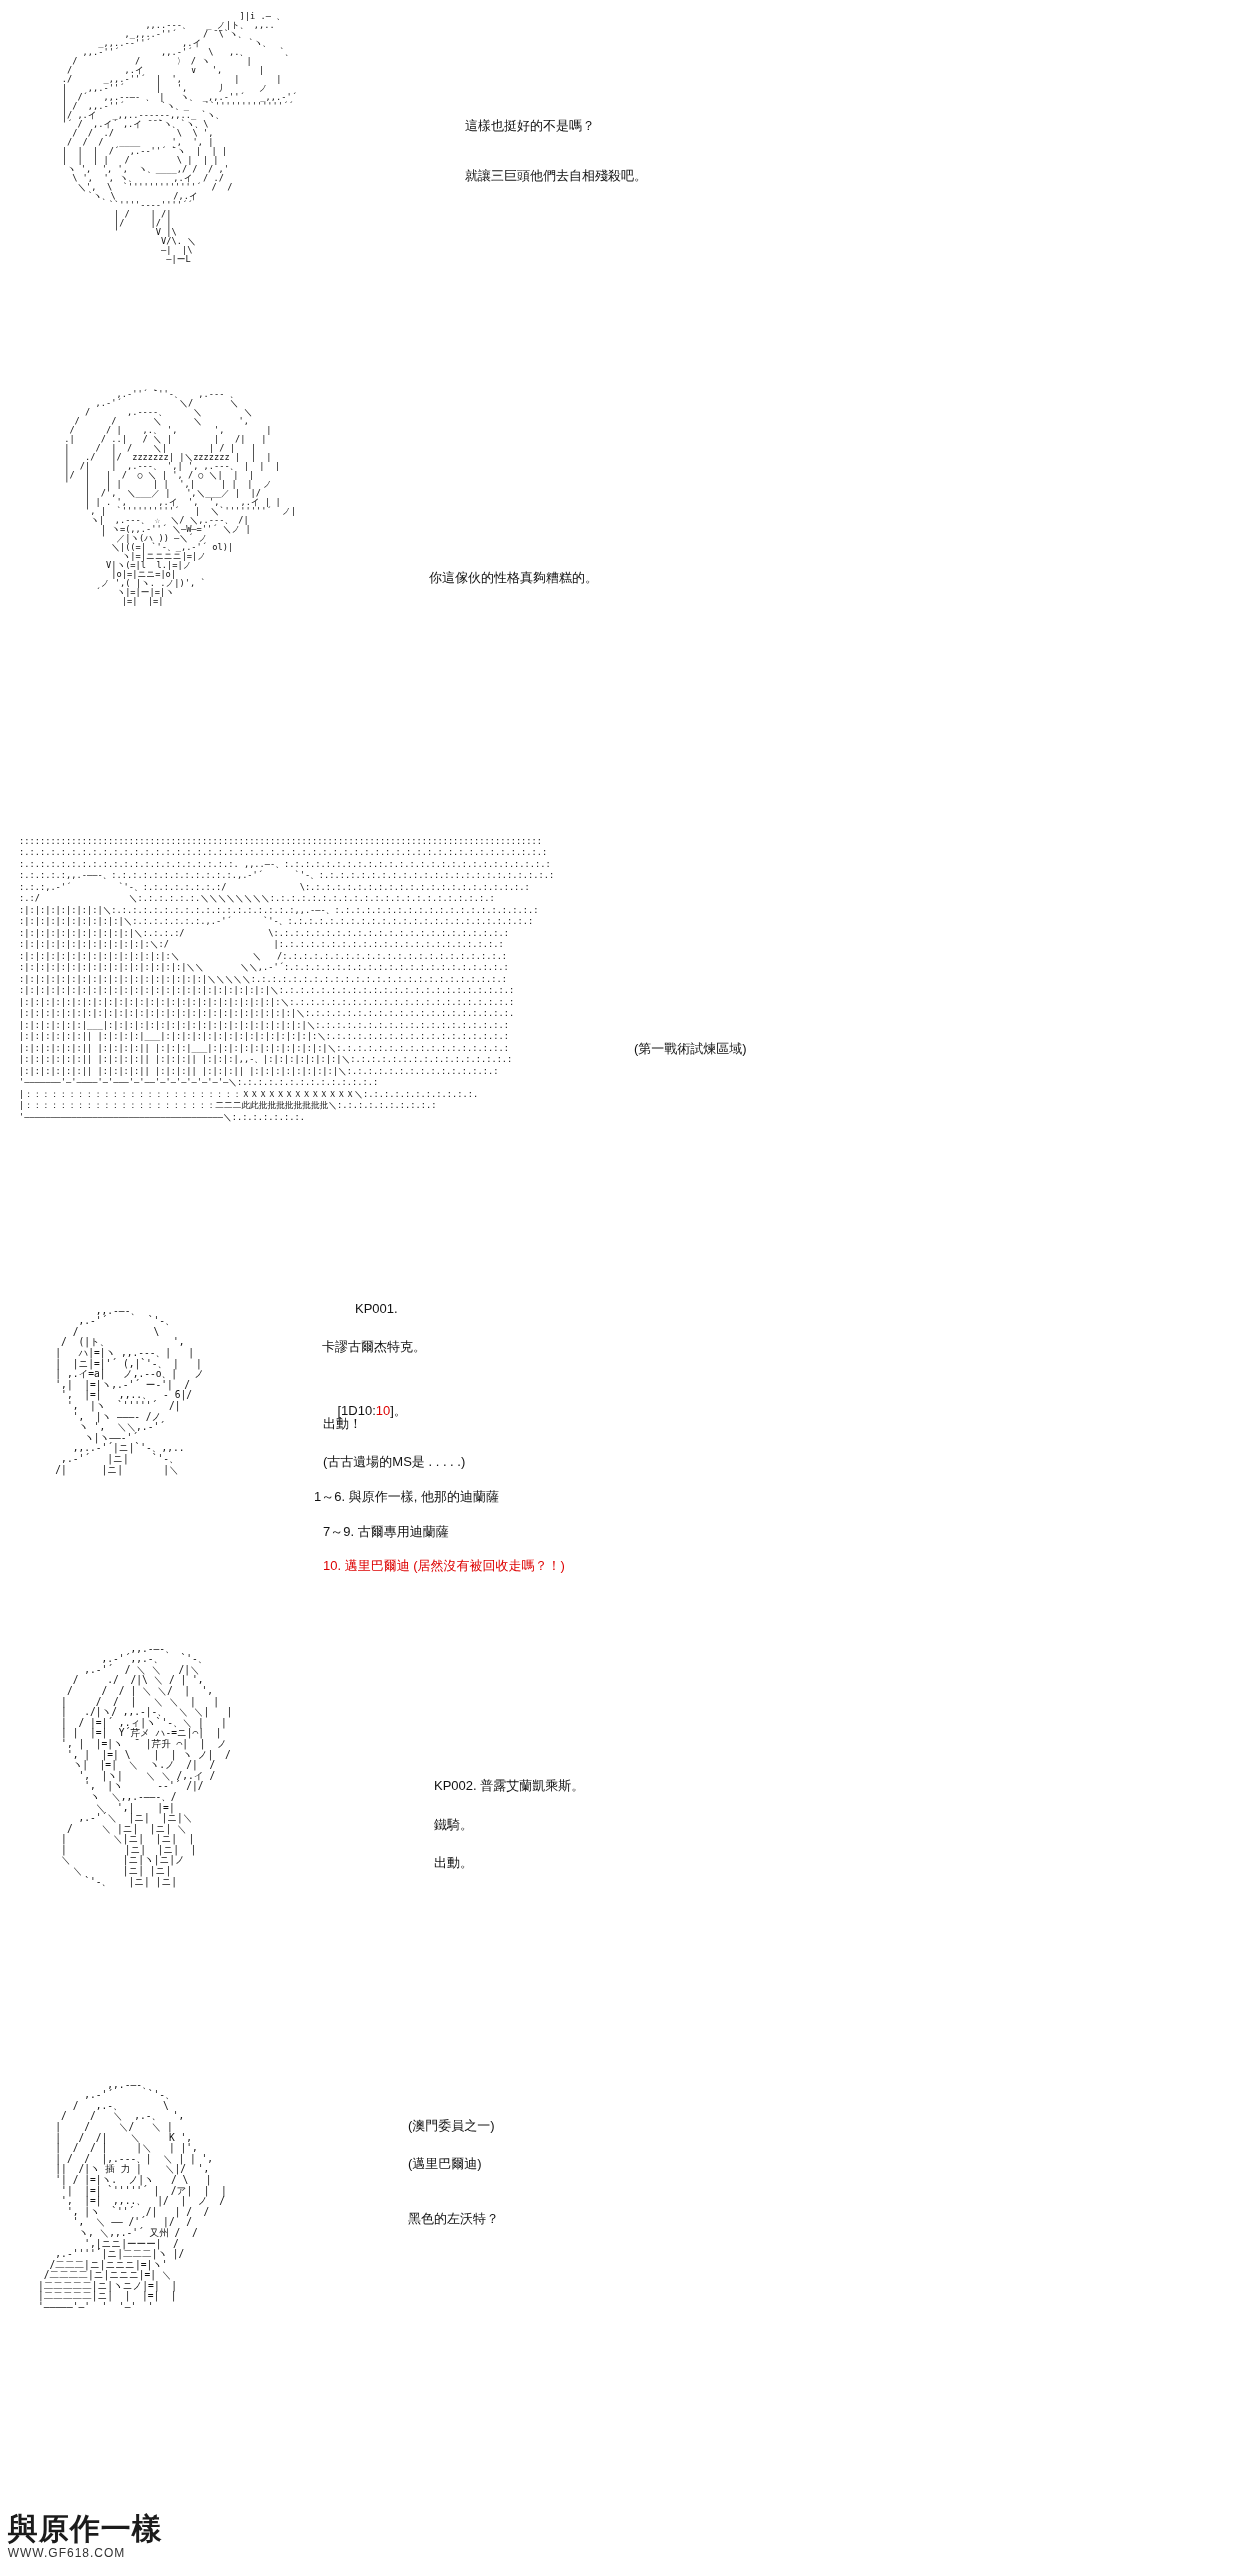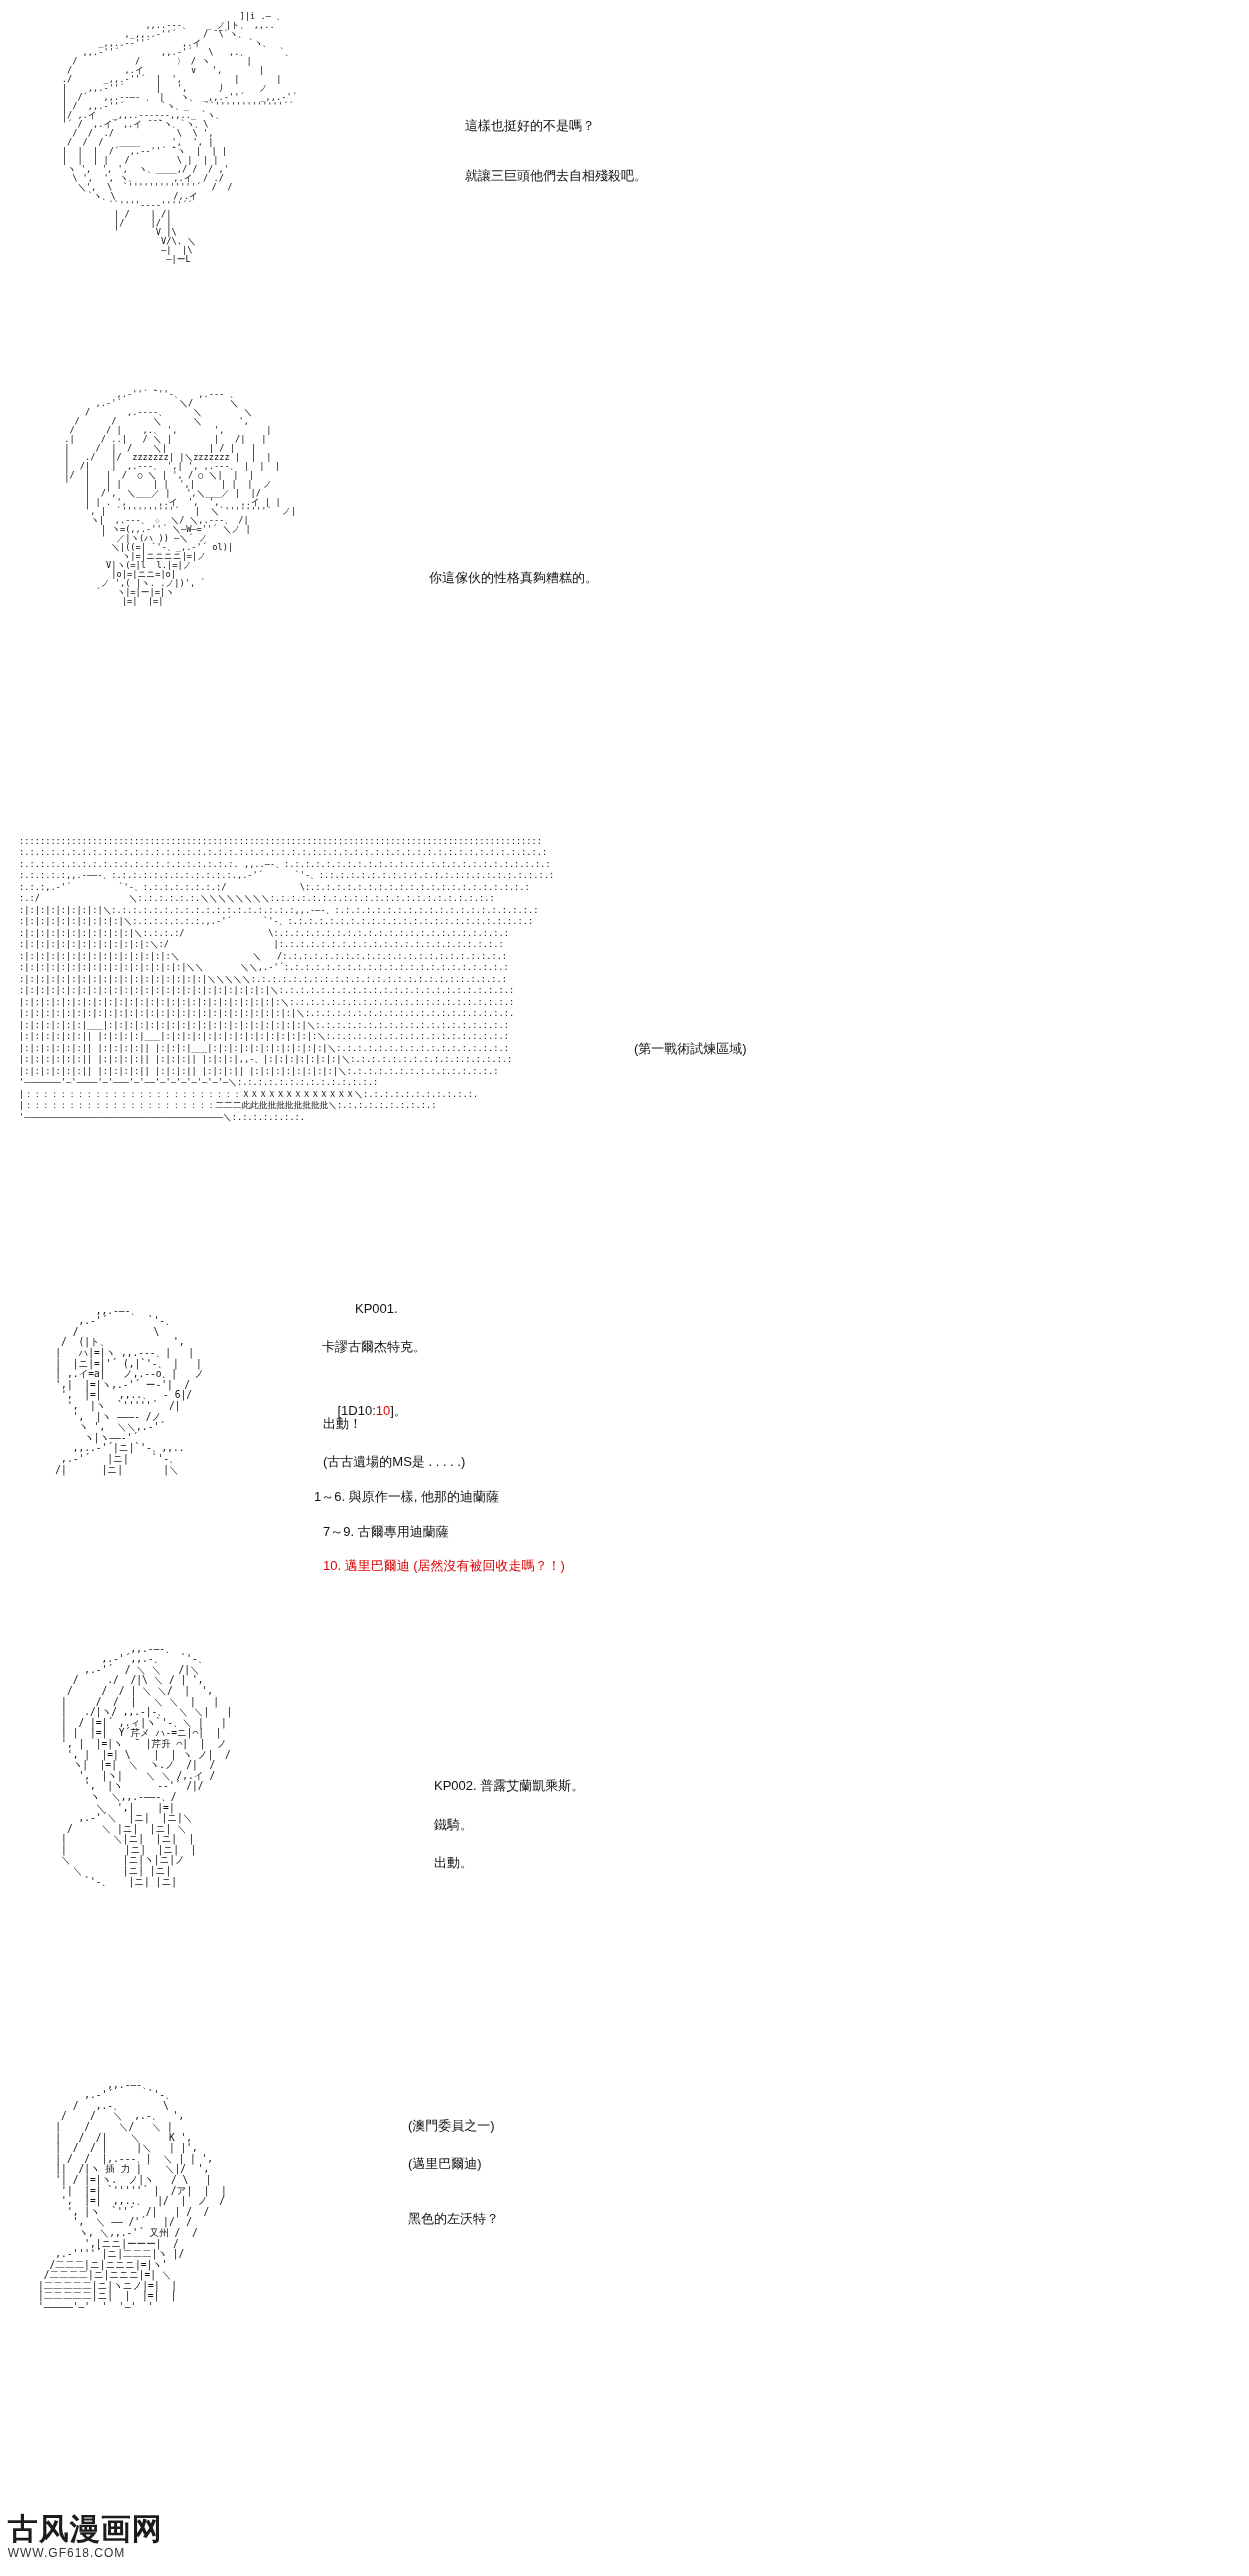--- a/index.html
+++ b/index.html
@@ -226,18 +226,18 @@
   /二二二|ニ|ニニニ|=|ヽ'
  /二二二二|ニ|ニニニ|=| ＼
 |二二二二二|ニ|ヽニノ|=|  |
 |二二二二二|ニ|  |  |=|  |
 '―――――'―'  '  '―'  '</pre>
   <div class="dlg" style="left:408px; top:2113px;">(澳門委員之一)</div>
   <div class="dlg" style="left:408px; top:2151px;">(邁里巴爾迪)</div>
   <div class="dlg" style="left:408px; top:2190px;margin-top:16px;">黑色的左沃特？</div>
 
   <div class="watermark">
-    <div class="wm-text">古风漫画网</div>
+    <div class="wm-text">與原作一樣</div>
     <div class="wm-sub">WWW.GF618.COM</div>
   </div>
 
 </div>
 
 
 </body></html>

